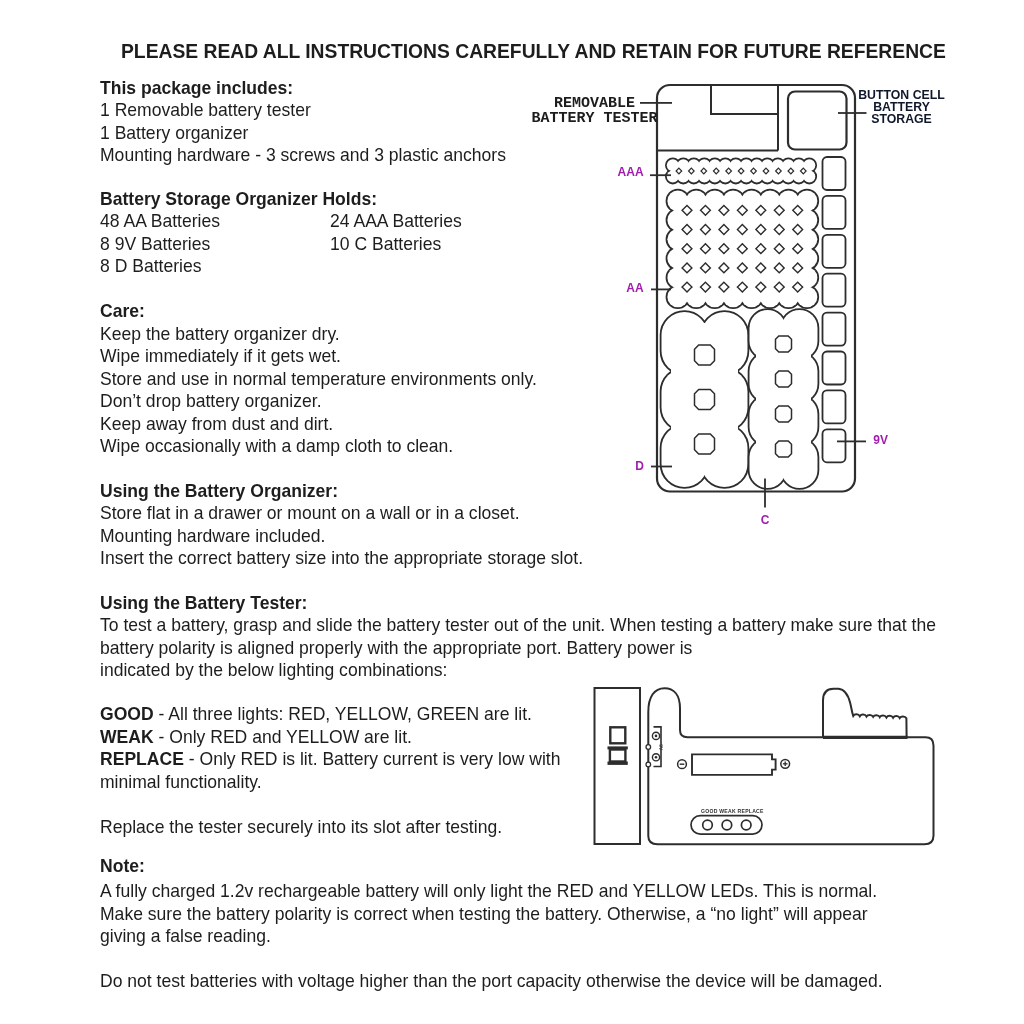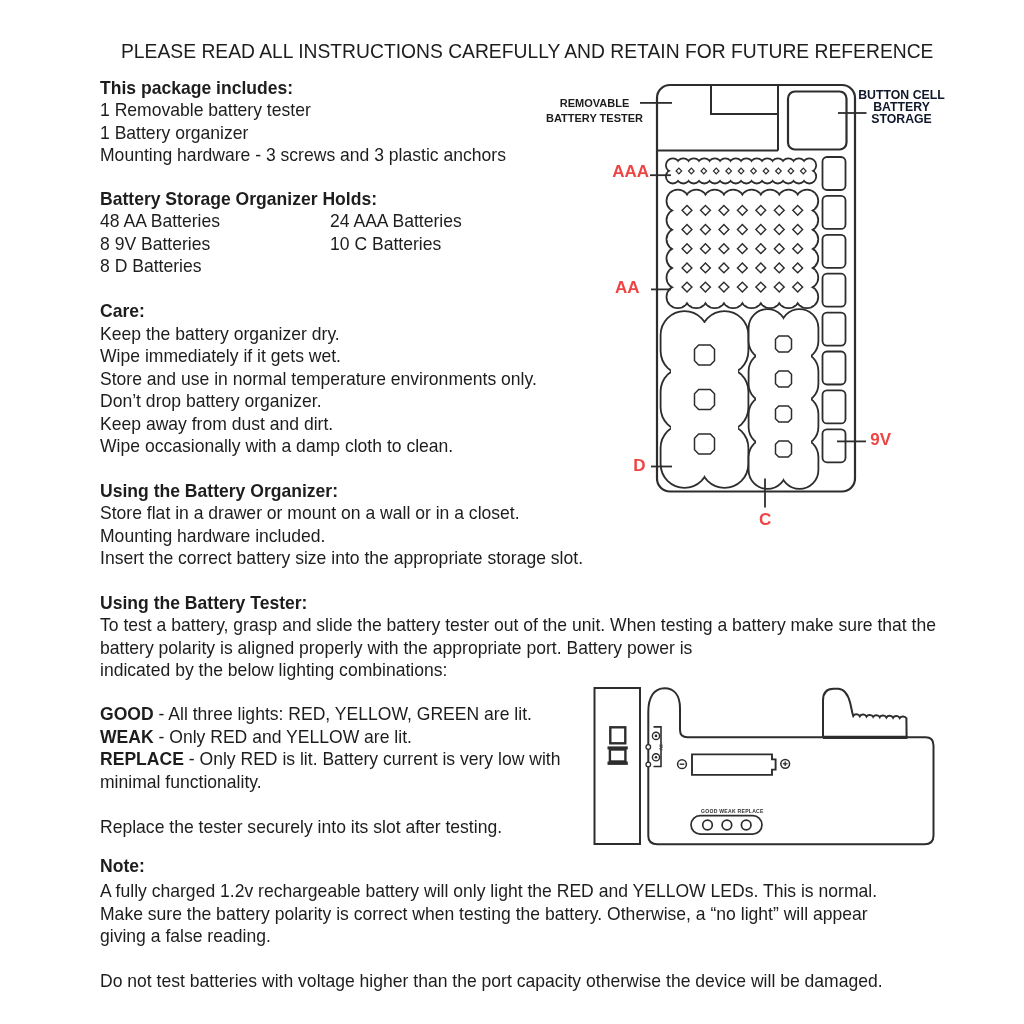--- a/index.html
+++ b/index.html
@@ -1,21 +1,21 @@
 <!DOCTYPE html>
 <html><head>
 <meta charset="utf-8">
 <style>
   html,body {margin:0;padding:0;background:#fff;width:1024px;height:1024px;overflow:hidden;}
   body {position:relative;font-family:"Liberation Sans",sans-serif;filter:blur(0.3px);}
   .t {position:absolute;font-size:19px;line-height:22.5px;color:#1d1d1d;white-space:nowrap;transform-origin:left top;}
-  .ttl {font-size:19.3px;font-weight:normal;}
-  .lbl {position:absolute;font-size:11px;line-height:15.2px;font-weight:bold;color:#1d1d1d;white-space:nowrap;}
+  .ttl {font-size:19.3px;font-weight:bold;}
+  .lbl {position:absolute;font-size:15px;line-height:15.2px;font-weight:bold;color:#1d1d1d;white-space:nowrap;font-family:Liberation Mono, monospace;}
   .lbl2 {position:absolute;font-size:12.3px;line-height:12.1px;font-weight:bold;color:#0f172a;white-space:nowrap;}
-  .big {position:absolute;font-size:17px;line-height:14px;font-weight:bold;color:#ef4444;white-space:nowrap;}
+  .big {position:absolute;font-size:12px;line-height:14px;font-weight:bold;color:#a21caf;white-space:nowrap;}
   .tiny {position:absolute;font-size:6px;line-height:8px;font-weight:bold;color:#2d2d2d;letter-spacing:0.3px;white-space:nowrap;transform-origin:left top;}
   b {font-weight:bold;}
 </style>
 </head>
 <body>
 <svg width="1024" height="1024" viewBox="0 0 1024 1024" style="position:absolute;left:0;top:0">
 <g stroke="#2d2d2d" fill="none">
   <rect x="657" y="85" width="198" height="406.5" rx="13" stroke-width="2.2" fill="#fff"></rect>
   <path d="M711,86 V114 H778 M778,86 V150.5 M658,150.5 H778" stroke-width="2"></path>
   <rect x="788" y="91.5" width="58.5" height="58" rx="7" stroke-width="2.2"></rect>
@@ -351,17 +351,17 @@
 <div class="t" style="left:100px;top:479.6px;transform:scaleX(0.924);"><b>Using the Battery Organizer:</b><br>Store flat in a drawer or mount on a wall or in a closet.<br>Mounting hardware included.<br>Insert the correct battery size into the appropriate storage slot.</div>
 <div class="t" style="left:100px;top:591.6px;transform:scaleX(0.924);"><b>Using the Battery Tester:</b><br>To test a battery, grasp and slide the battery tester out of the unit. When testing a battery make sure that the<br>battery polarity is aligned properly with the appropriate port. Battery power is<br>indicated by the below lighting combinations:</div>
 <div class="t" style="left:100px;top:703.1px;transform:scaleX(0.924);"><b>GOOD</b> - All three lights: RED, YELLOW, GREEN are lit.<br><b>WEAK</b> - Only RED and YELLOW are lit.<br><b>REPLACE</b> - Only RED is lit. Battery current is very low with<br>minimal functionality.</div>
 <div class="t" style="left:100px;top:815.6px;transform:scaleX(0.924);">Replace the tester securely into its slot after testing.</div>
 <div class="t" style="left:100px;top:855.1px;transform:scaleX(0.924);"><b>Note:</b></div>
 <div class="t" style="left:100px;top:880.1px;transform:scaleX(0.924);">A fully charged 1.2v rechargeable battery will only light the RED and YELLOW LEDs. This is normal.<br>Make sure the battery polarity is correct when testing the battery. Otherwise, a “no light” will appear<br>giving a false reading.</div>
 <div class="t" style="left:100px;top:970.1px;transform:scaleX(0.924);">Do not test batteries with voltage higher than the port capacity otherwise the device will be damaged.</div>
 <div class="lbl" style="left:514.5px;top:95.5px;width:160px;text-align:center;">REMOVABLE<br>BATTERY TESTER</div>
 <div class="lbl2" style="left:854.0px;top:89.2px;width:95px;text-align:center;">BUTTON CELL<br>BATTERY<br>STORAGE</div>
 <div class="big" style="left:610.6px;top:165.3px;width:40px;text-align:center;">AAA</div>
-<div class="big" style="left:615.0px;top:280.8px;width:40px;">AA</div>
+<div class="big" style="left:615.0px;top:280.8px;width:40px;text-align:center;">AA</div>
 <div class="big" style="left:619.5px;top:458.8px;width:40px;text-align:center;">D</div>
 <div class="big" style="left:745.2px;top:512.5px;width:40px;text-align:center;">C</div>
 <div class="big" style="left:860.6px;top:433.1px;width:40px;text-align:center;">9V</div>
 <div class="tiny" style="left:700.5px;top:807.2px;transform:scaleX(0.85);">GOOD WEAK REPLACE</div>
 
 </body></html>

